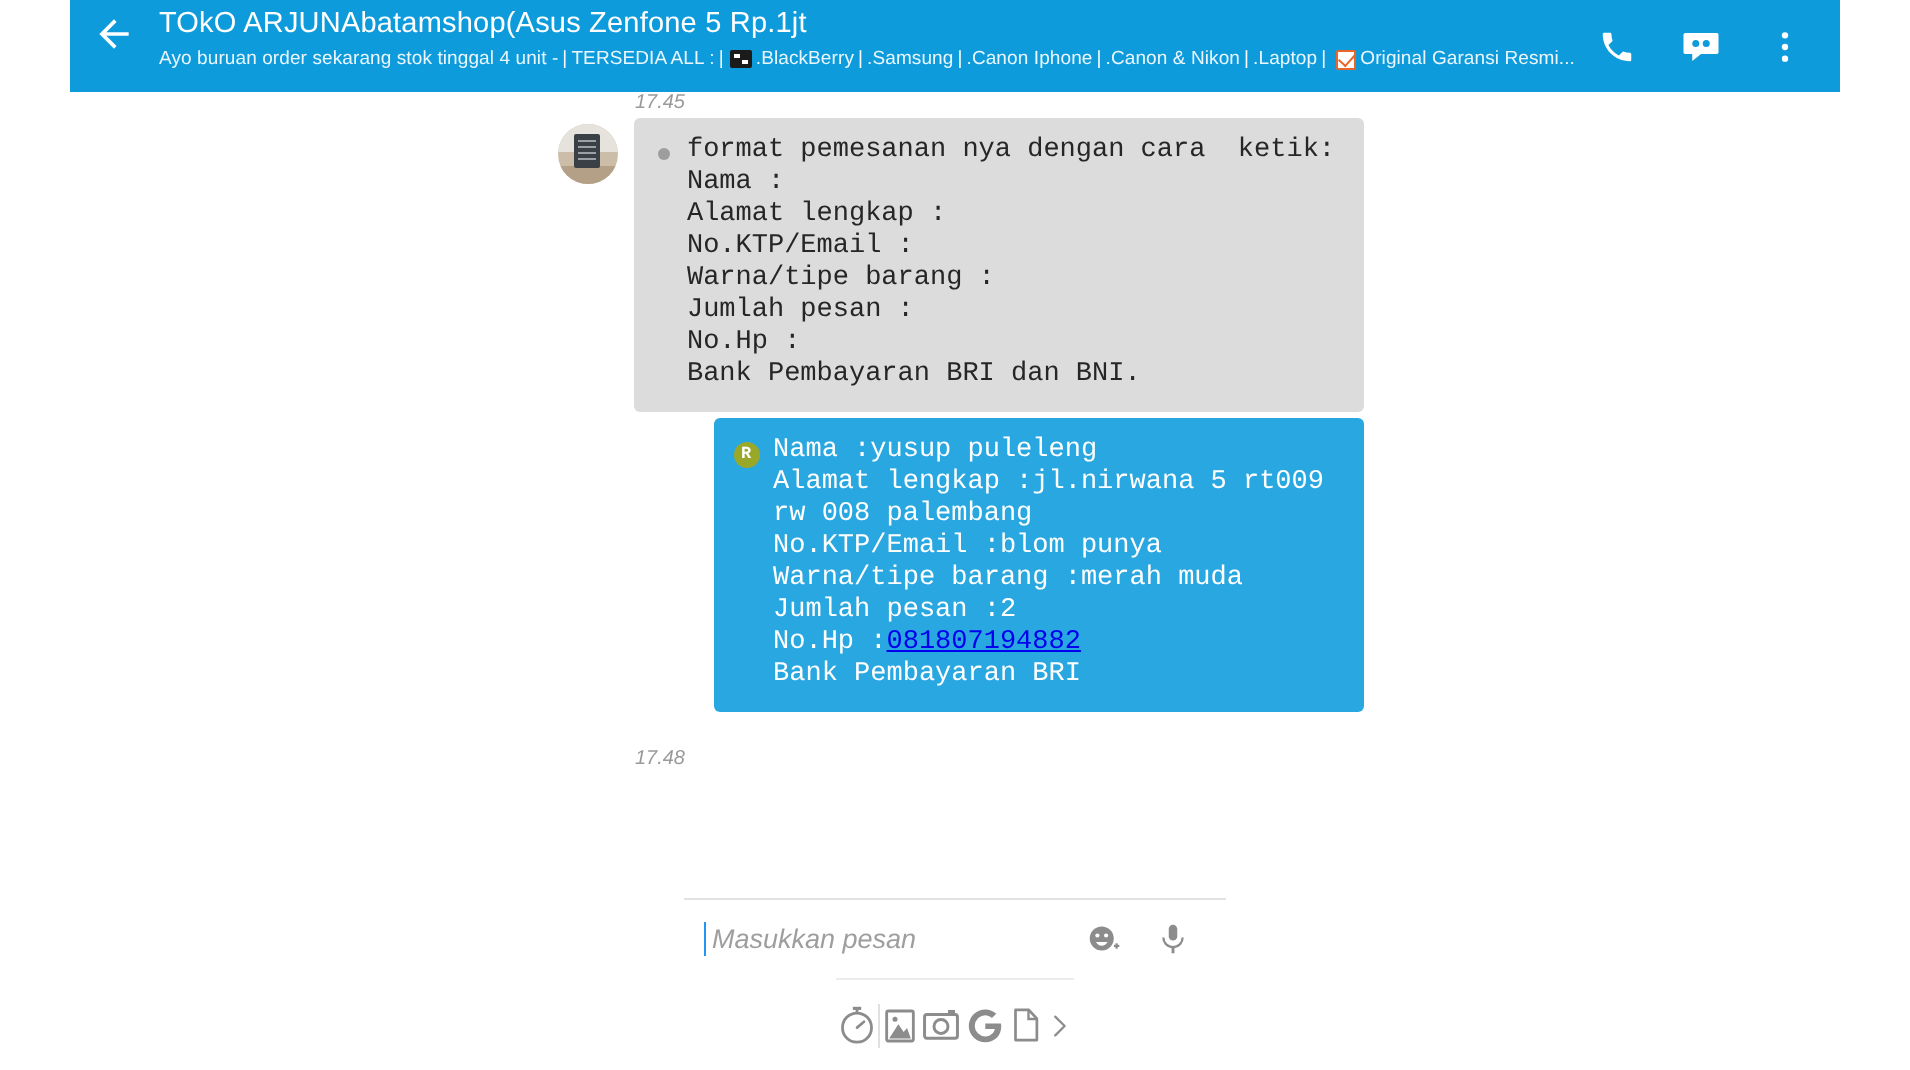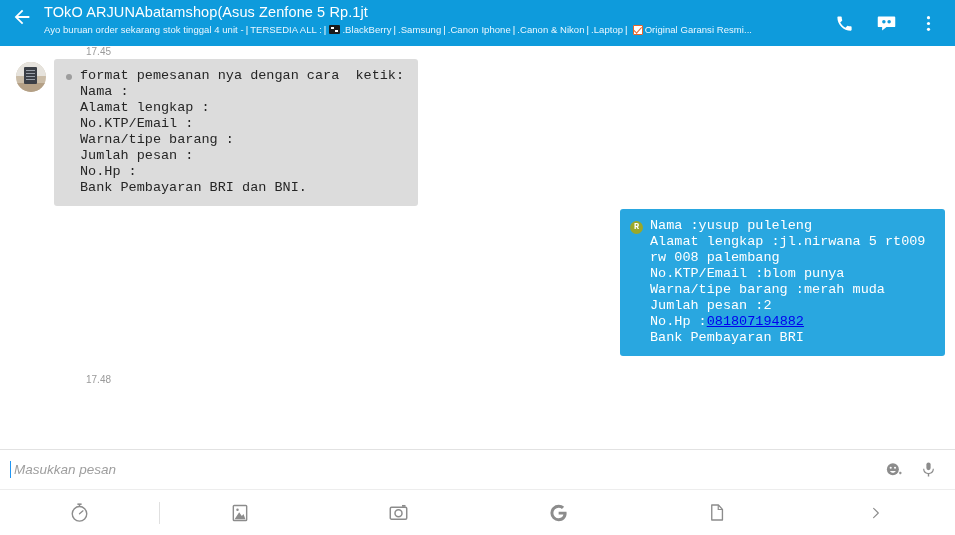--- a/index.html
+++ b/index.html
@@ -2,21 +2,21 @@
 <html><head>
 <meta charset="utf-8">
 <style>
   * { box-sizing: border-box; margin: 0; padding: 0; }
   html, body {
     width: 955px; height: 535px;
     font-family: "Liberation Sans", sans-serif;
     background: #ffffff;
     overflow: hidden;
   }
-  .app { position: relative; width: 955px; height: 535px; display: flex; flex-direction: column; background:#fff; }
+  .app { position: relative; width: 955px; height: 535px; display: flex; flex-direction: column; background:#fff;align-items:center; }
 
   
   .header {
     height: 46px; background: #0e9bdc; color: #fff;
     display: flex; align-items: flex-start; flex: 0 0 46px;
     position: relative;
   }
   .back-btn {
     width: 44px; height: 46px; display: flex; align-items: flex-start;
     justify-content: center; padding-top: 6px; cursor: pointer;
@@ -56,21 +56,21 @@
 
   
   .chat {
     flex: 1 1 auto; position: relative; background: #fff;
     padding: 0 10px; overflow: hidden;
   }
   .row { display: flex; width: 100%; }
   .row.in  { justify-content: flex-start; }
   .row.out { justify-content: flex-end; }
 
-  .time-in  { font-size: 10px; color: #9a9a9a; margin-left: 76px; line-height: 12px; }
+  .time-in  { font-size: 10px; color: #9a9a9a; margin-left: 44px; line-height: 12px; font-style: italic; }
   .time-out { font-size: 10px; color: #9a9a9a; text-align: right; line-height: 12px; padding-right: 10px; }
 
   .avatar {
     width: 30px; height: 30px; border-radius: 50%; flex: 0 0 30px;
     margin: 3px 8px 0 6px; overflow: hidden; position: relative;
     background: #cbbda8;
   }
   .avatar .ph-sky { position:absolute; left:0; top:0; right:0; height:45%; background:#e6e3dd; }
   .avatar .ph-grd { position:absolute; left:0; bottom:0; right:0; height:30%; background:#b4a086; }
   .avatar .ph-obj {

